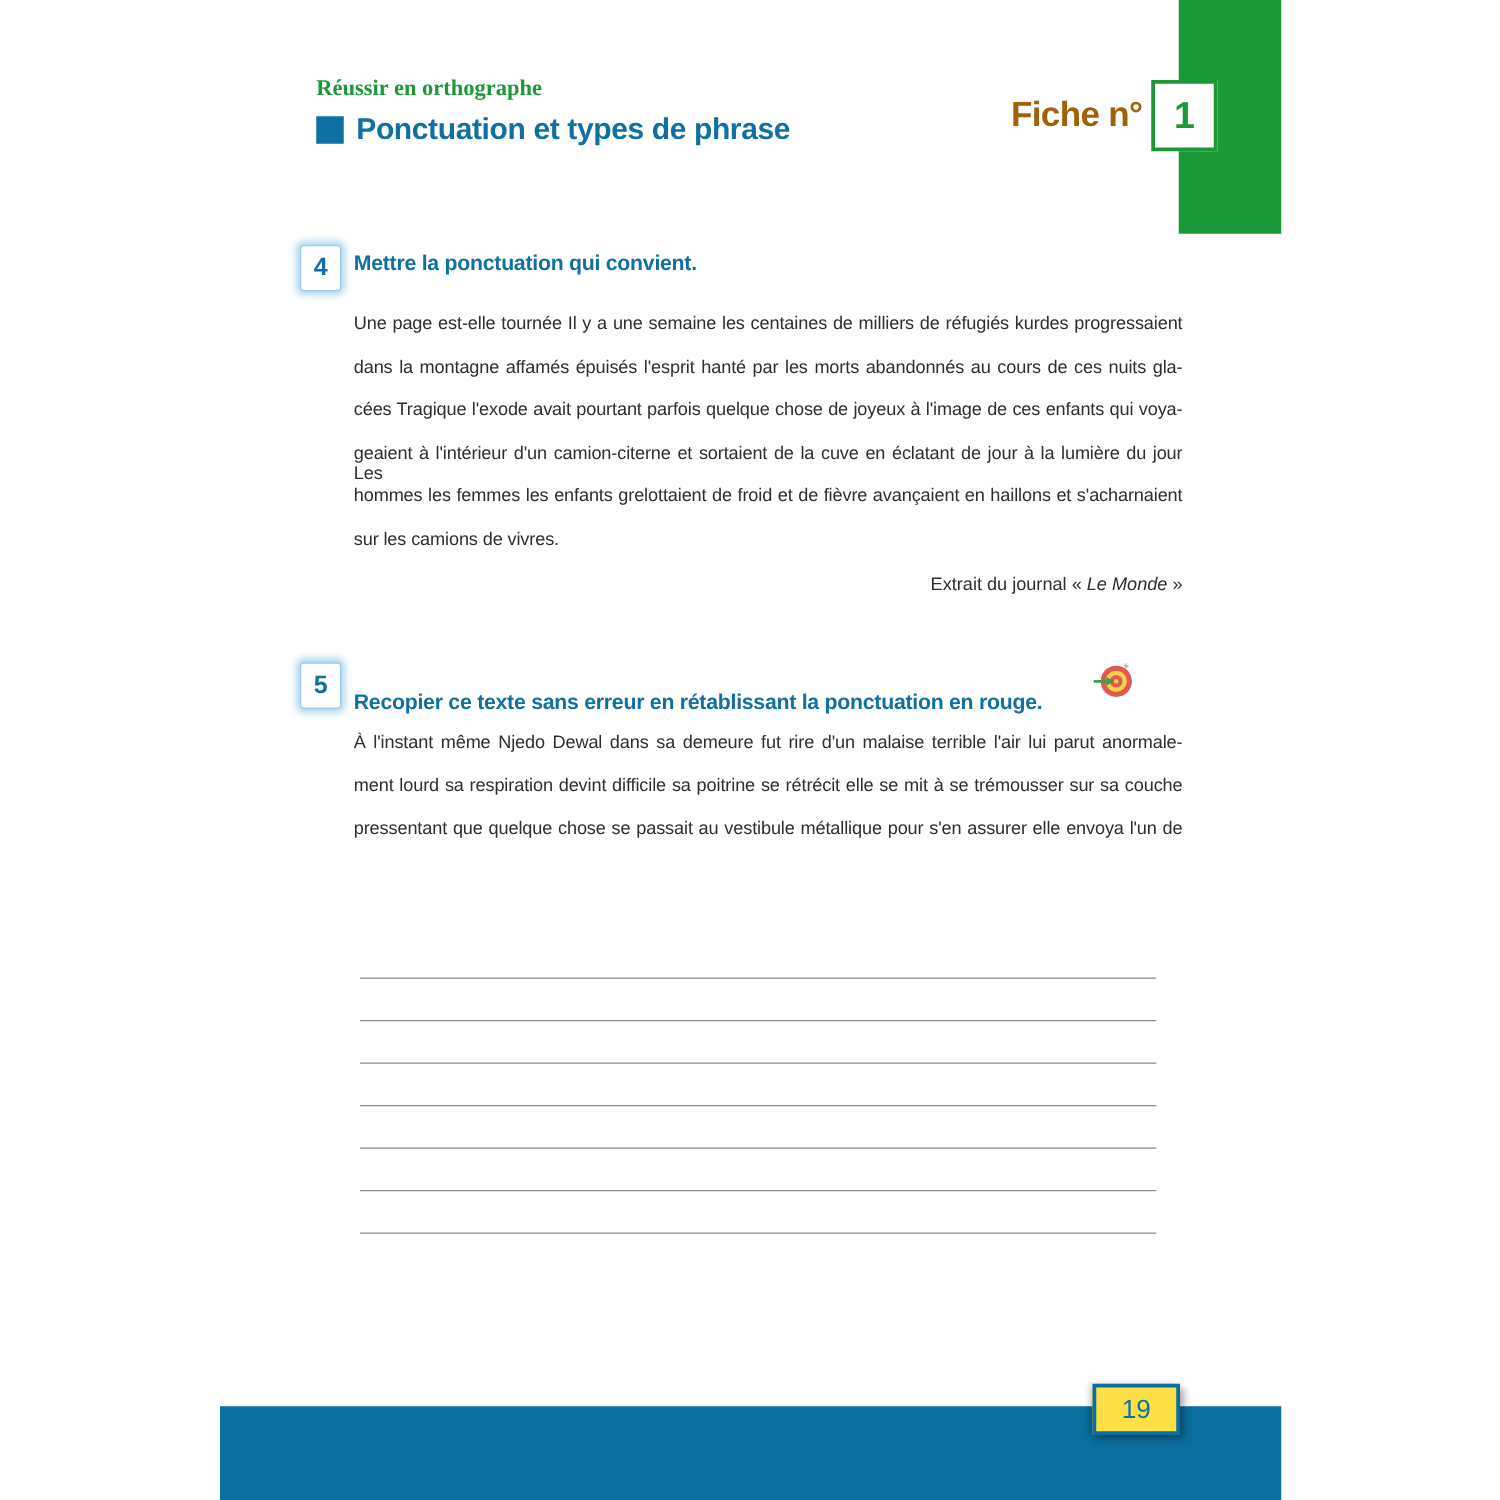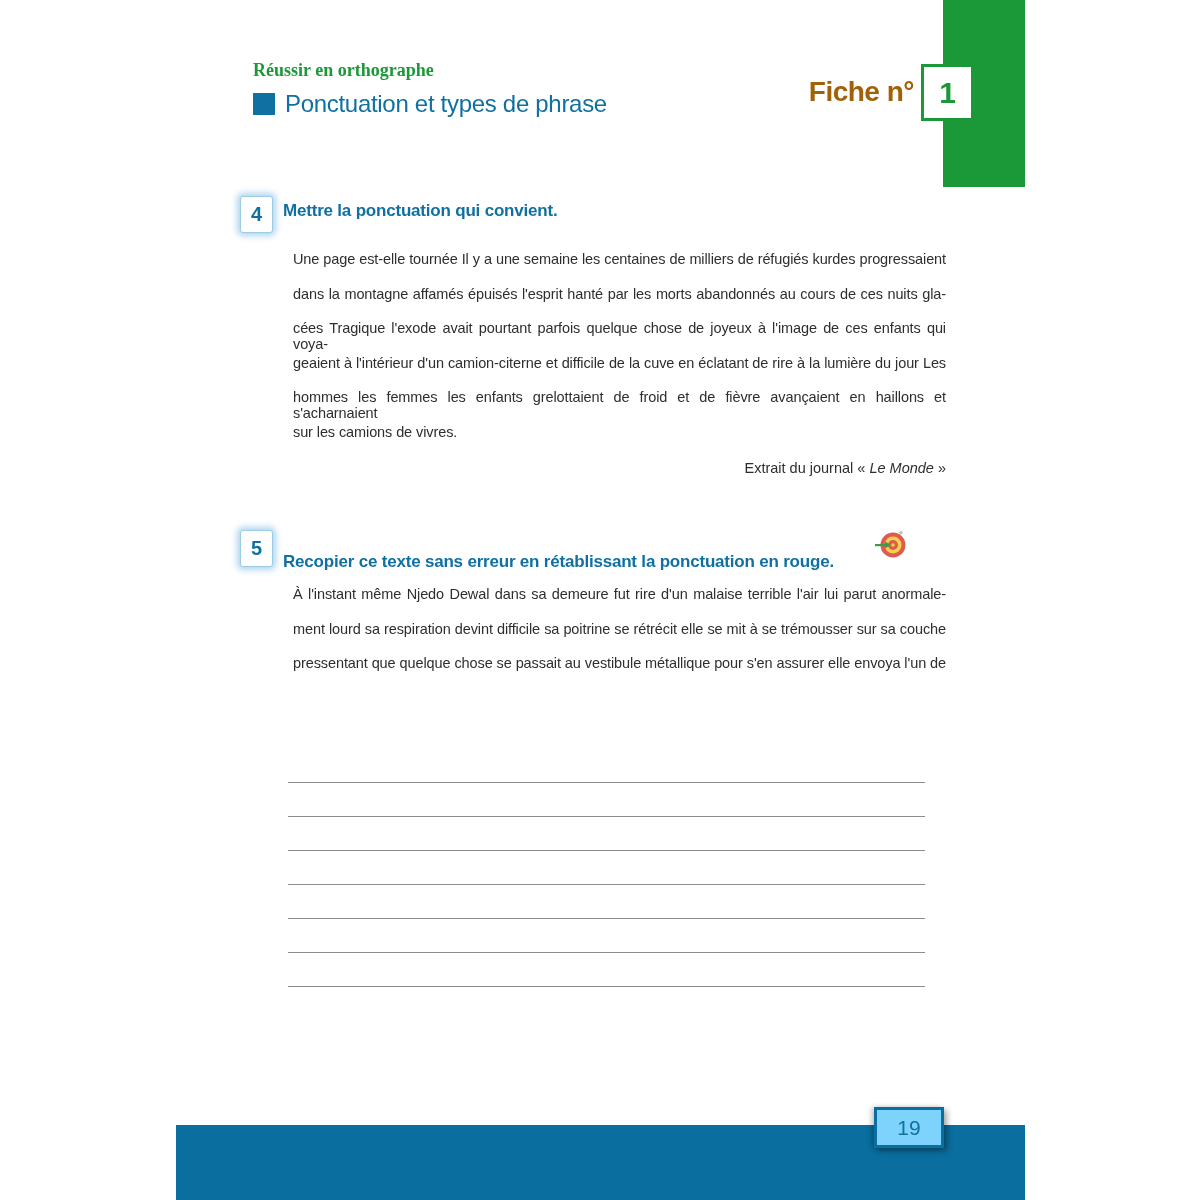--- a/index.html
+++ b/index.html
@@ -7,21 +7,21 @@
               font-family:"Liberation Sans", sans-serif; }
   .page { position:relative; width:1200px; height:1200px; background:#fff; }
 
   
   .green-band { position:absolute; left:943px; top:0; width:82px; height:187px;
                 background:#1b9838; }
   .series-title { position:absolute; left:253px; top:60px; font-size:18px; font-weight:bold;
                   color:#1b9838;font-family:Liberation Serif, serif; }
   .chapter-row { position:absolute; left:253px; top:90px; display:flex; align-items:center; }
   .blue-square { width:22px; height:22px; background:#0f70a1; display:inline-block; }
-  .chapter-title { font-size:24px; font-weight:normal; color:#0f70a1; margin-left:10px;
+  .chapter-title { font-size:24px; font-weight:bold; color:#0f70a1; margin-left:10px;
                    letter-spacing:-0.3px; }
   .fiche-label { position:absolute; left:700px; top:76px; width:214px; text-align:right;
                  font-size:28px; font-weight:bold; color:#a16207; letter-spacing:-0.5px; }
   .fiche-box { position:absolute; left:921px; top:64px; width:53px; height:57px;
                background:#fff; border:3px solid #1b9838; display:flex;
                align-items:center; justify-content:center; z-index:2; }
   .fiche-box span { font-size:30px; font-weight:bold; color:#1b9838; }
 
   
   .ex-num-box { position:absolute; width:33px; height:37px; background:#fff;
@@ -35,39 +35,39 @@
               color:#0f70a1; letter-spacing:-0.2px; }
   .ex4-title { top:201px; }
   .ex5-title { top:552px; }
 
   
   .para { position:absolute; left:283px; width:663px; font-size:14.5px; color:#2e2e2e;
           letter-spacing:-0.1px; }
   .para1 { top:251px; }
   .para2 { top:586px; }
   .tline { height:34.5px; overflow:hidden; text-align:justify; text-align-last:justify;
-           white-space:nowrap1;margin-left:10px; }
+           white-space:nowrap1; }
   .tline.last { text-align-last:left; }
 
   .extrait { position:absolute; left:283px; top:460px; width:663px; text-align:right;
              font-size:14.5px; color:#2e2e2e; }
   .extrait .it { font-style:italic;margin-top:40px; }
 
   
   .target-wrap { position:absolute; left:874px; top:529px; width:34px; height:34px; }
 
   
   .answer-lines { position:absolute; left:288px; top:749px; width:637px; }
   .answer-line { height:34px; border-bottom:1.5px solid #8c8c8c; }
 
   
   .footer-bar { position:absolute; left:176px; top:1125px; width:849px; height:75px;
                 background:#0a6e9e; }
   .page-num-box { position:absolute; left:874px; top:1107px; width:70px; height:41px;
-                  background:#7dd3fc; border:3px solid #0a6e9e; z-index:3;
+                  background:#fde047; border:3px solid #0a6e9e; z-index:3;
                   box-shadow:3px 3px 6px rgba(0,0,0,0.35), -3px 0 5px rgba(0,0,0,0.18);
                   display:flex; align-items:center; justify-content:center; }
   .page-num-box span { font-size:21px; color:#0f70a1; }
 </style>
 </head>
 <body>
 
 <div class="page">
 
   <div class="green-band"></div>
@@ -86,21 +86,21 @@
 
   <div class="ex-num-box ex4-box">
     <span>4</span>
   </div>
   <div class="ex-title ex4-title">Mettre la ponctuation qui convient.</div>
 
   <div class="para para1">
       <div class="tline">Une page est-elle tournée Il y a une semaine les centaines de milliers de réfugiés kurdes progressaient</div>
       <div class="tline">dans la montagne affamés épuisés l'esprit hanté par les morts abandonnés au cours de ces nuits gla-</div>
       <div class="tline">cées Tragique l'exode avait pourtant parfois quelque chose de joyeux à l'image de ces enfants qui voya-</div>
-      <div class="tline">geaient à l'intérieur d'un camion-citerne et difficile de la cuve en éclatant de rire à la lumière du jour Les</div>
+      <div class="tline">geaient à l'intérieur d'un camion-citerne et sortaient de la cuve en éclatant de jour à la lumière du jour Les</div>
       <div class="tline">hommes les femmes les enfants grelottaient de froid et de fièvre avançaient en haillons et s'acharnaient</div>
       <div class="tline last">sur les camions de vivres.</div>
     </div>
 
   <div class="extrait">
     <span>Extrait du journal « </span><span class="it">Le Monde</span><span> »</span>
   </div>
 
   <div class="ex-num-box ex5-box">
     <span>5</span>

